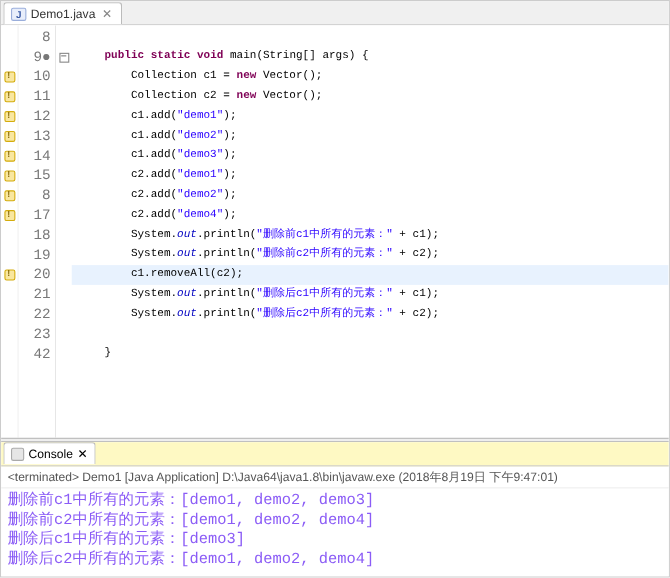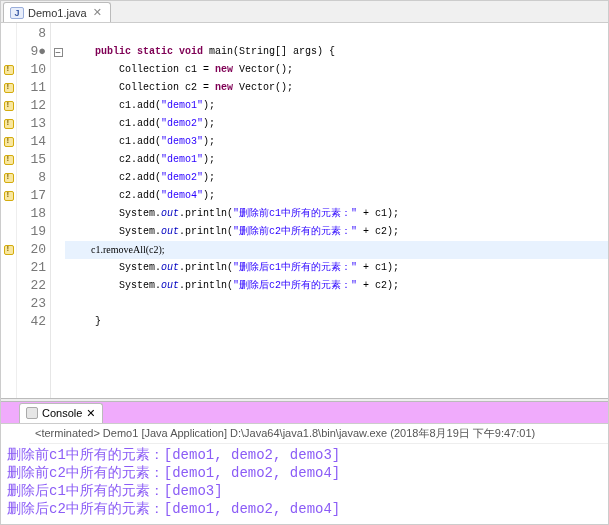--- a/index.html
+++ b/index.html
@@ -92,44 +92,44 @@
   }
   .code {
     flex: 1;
     padding-top: 2px;
     font-family: Consolas, "Courier New", monospace;
     font-size: 10px;
     white-space: pre;
     overflow: auto;
   }
   .code .row { height: 18px; line-height: 18px; padding-left: 6px; }
-  .row.hl { background: #e8f2fe; font-family: Liberation Serif, serif; }
+  .row.hl { background: #e8f2fe; }
   
   .kw { color: #7f0055; font-weight: bold; }
   .str { color: #2a00ff; }
   .field { color: #0000c0; font-style: italic; }
   
   .splitter {
     height: 4px;
     border-top: 1px solid #bbb;
     border-bottom: 1px solid #bbb;
     background: #eee;
     cursor: row-resize;
   }
   .console-wrap {
     flex: 0 0 auto;
     background: #fff;
   }
   .console-tabbar {
     display: flex;
-    align-items: center;
+    align-items: flex-start;
     height: 22px;
-    padding-left: 18px;
+    padding-left: 2px;
     border-bottom: 1px solid #ccc;
-    background: #f0abfc;
+    background: #fef9c3;
   }
   .console-tab {
     background: #fff;
     border: 1px solid #bbb;
     border-bottom: none;
     border-radius: 3px 3px 0 0;
     padding: 1px 6px;
     display: flex;
     align-items: center;
     gap: 4px;
@@ -141,21 +141,20 @@
     background: #e6e6e6; border: 1px solid #aaa; border-radius: 2px;
     position: relative;
   }
   .console-info {
     font-size: 11px;
     color: #555;
     padding: 2px 6px;
     border-bottom: 1px solid #eee;
     white-space: nowrap;
     overflow: hidden;
-    margin-left: 28px;
   }
   .console-out {
     font-family: Consolas, "Courier New", monospace;
     font-size: 14px;
     padding: 2px 6px 6px;
     white-space: pre;
     color: #8b5cf6;
   }
   .console-out .oline { height: 18px; line-height: 18px; }
 </style>

